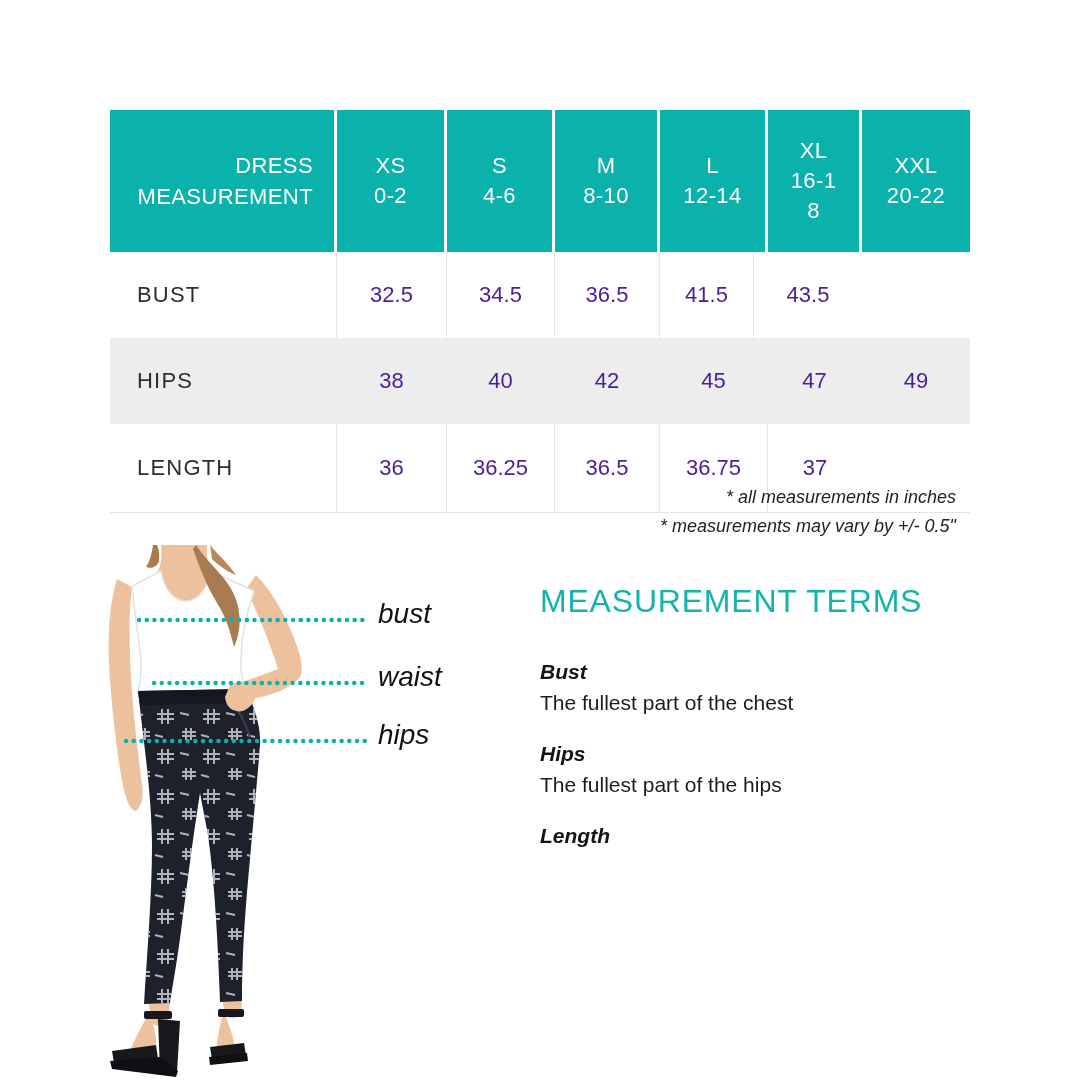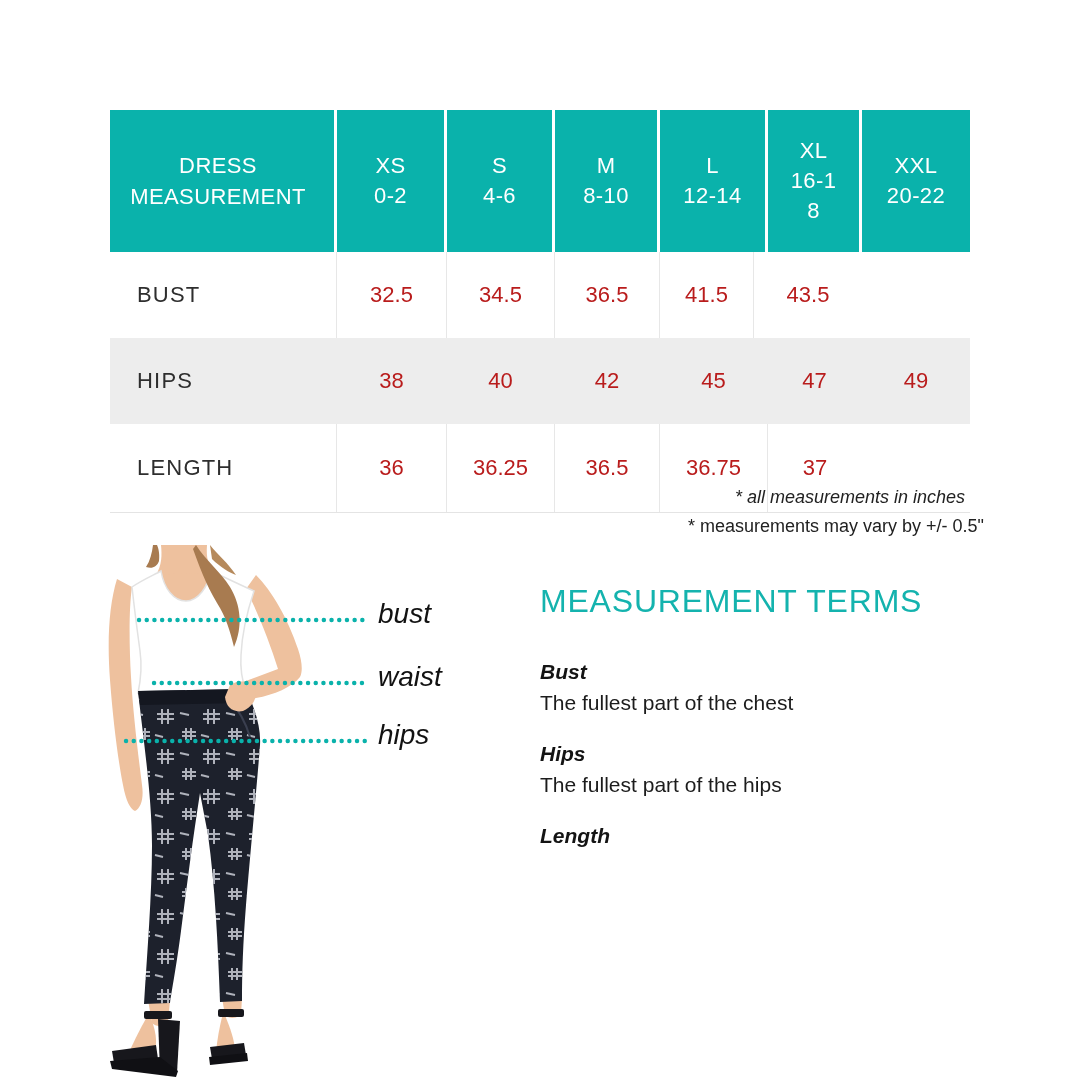--- a/index.html
+++ b/index.html
@@ -10,43 +10,43 @@
 
   
   .size-chart{position:absolute;left:110px;top:110px;width:860px;border-bottom:1px solid #e4e4e4;}
   .h-row{display:flex;height:142px;}
   .h-cell{
     background:#0ab2ab;color:#fff;display:flex;flex-direction:column;justify-content:center;
     align-items:center;font-size:22px;letter-spacing:.4px;line-height:30px;
     border-right:3px solid #fff;box-sizing:border-box;text-align:center;
   }
   .h-cell:last-child{border-right:none;}
-  .h-cell.first{align-items:flex-start;text-align:center;padding-left:13px;line-height:31px;}
+  .h-cell.first{align-items:flex-start;text-align:right;padding-left:13px;line-height:31px;}
   .h-cell.first span{display:block;max-width:190px;}
   .rg.narrow{display:inline-block;max-width:46px;word-break:break-all;}
   .w0{width:227px;}.w1{width:110px;}.w2{width:108px;}.w3{width:105px;}
   .w4{width:108px;}.w5{width:94px;}.w6{width:108px;}
 
   .b-row{display:flex;height:86px;background:#fff;}
   .b-row.alt{background:#ededed;}
   .b-row.last{height:88px;}
   .b-cell{
-    display:flex;align-items:center;justify-content:center;font-size:22px;color:#b91c1c;
+    display:flex;align-items:center;justify-content:center;font-size:22px;color:#4c1d95;
     border-right:1px solid #e7e7e7;box-sizing:border-box;
   }
   .b-cell:last-child{border-right:none;}
   .b-row.alt .b-cell{border-right-color:transparent;}
   .b-cell.lab{justify-content:flex-start;padding-left:27px;letter-spacing:1.2px;color:#2e2e2e;}
 
   .footnote-1{
-    position:absolute;right:5px;bottom:4px;font-style:italic;font-size:18px;color:#222;
+    position:absolute;right:14px;bottom:4px;font-style:italic;font-size:18px;color:#222;
   }
   .footnote-2{
-    position:absolute;left:122px;top:516px;width:862px;text-align:right;
-    font-size:18px;color:#222;
+    position:absolute;left:94px;top:516px;width:862px;text-align:right;
+    font-style:italic;font-size:18px;color:#222;
   }
 
   
   .figure{position:absolute;left:60px;top:545px;width:250px;height:535px;z-index:1;}
 
   .mline{position:absolute;height:8px;z-index:2;}
   .l-bust{left:135px;top:610px;width:233px;}
   .l-waist{left:150px;top:673px;width:218px;}
   .l-hips{left:122px;top:731px;width:247px;}
 

